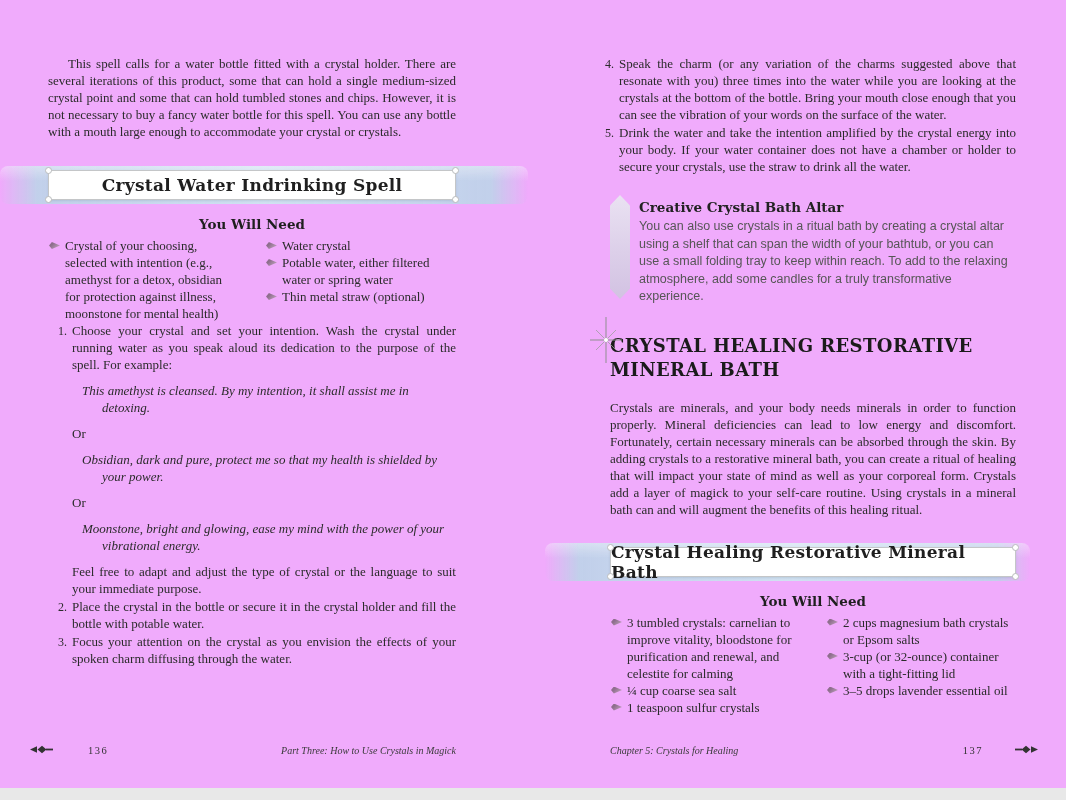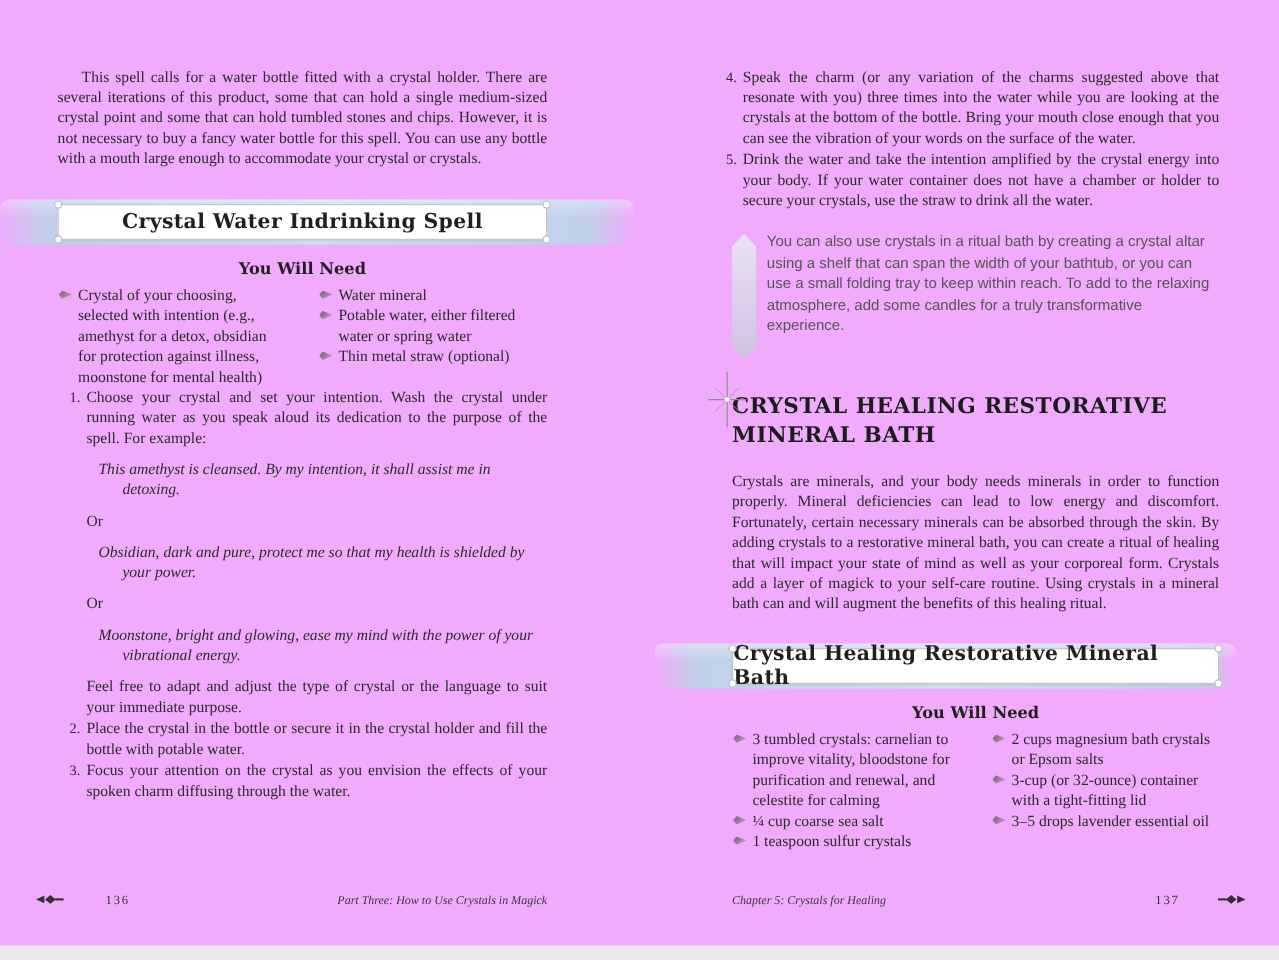--- a/index.html
+++ b/index.html
@@ -146,21 +146,21 @@
     <div class="cols">
       <div class="col">
         <div class="need-item">
           <span class="bullet"></span>
           <span>Crystal of your choosing, selected with intention (e.g., amethyst for a detox, obsidian for protection against illness, moonstone for mental health)</span>
         </div>
       </div>
       <div class="col">
         <div class="need-item">
           <span class="bullet"></span>
-          <span>Water mineral</span>
+          <span>Water crystal</span>
         </div>
         <div class="need-item">
           <span class="bullet"></span>
           <span>Potable water, either filtered water or spring water</span>
         </div>
         <div class="need-item">
           <span class="bullet"></span>
           <span>Thin metal straw (optional)</span>
         </div>
       </div>
@@ -220,20 +220,21 @@
         <span class="step-num">5.</span>
         <div class="step-body">
           <p>Drink the water and take the intention amplified by the crystal energy into your body. If your water container does not have a chamber or holder to secure your crystals, use the straw to drink all the water.</p>
         </div>
       </div>
     </div>
 
     <aside class="sidebar">
       <span class="crystal"></span>
       <div class="sidebar-content">
+        <h4 class="sidebar-title">Creative Crystal Bath Altar</h4>
         <p class="sidebar-body">You can also use crystals in a ritual bath by creating a crystal altar using a shelf that can span the width of your bathtub, or you can use a small folding tray to keep within reach. To add to the relaxing atmosphere, add some candles for a truly transformative experience.</p>
       </div>
     </aside>
 
     <div class="section-head">
       <span class="sparkle">
         <svg width="44" height="48" viewBox="0 0 44 48">
           <line x1="22" y1="1" x2="22" y2="47" stroke="#8f8f8f" stroke-width="1"></line>
           <line x1="6" y1="24" x2="38" y2="24" stroke="#8f8f8f" stroke-width="1"></line>
           <line x1="12" y1="14" x2="32" y2="34" stroke="#a0a0a0" stroke-width="0.8"></line>

